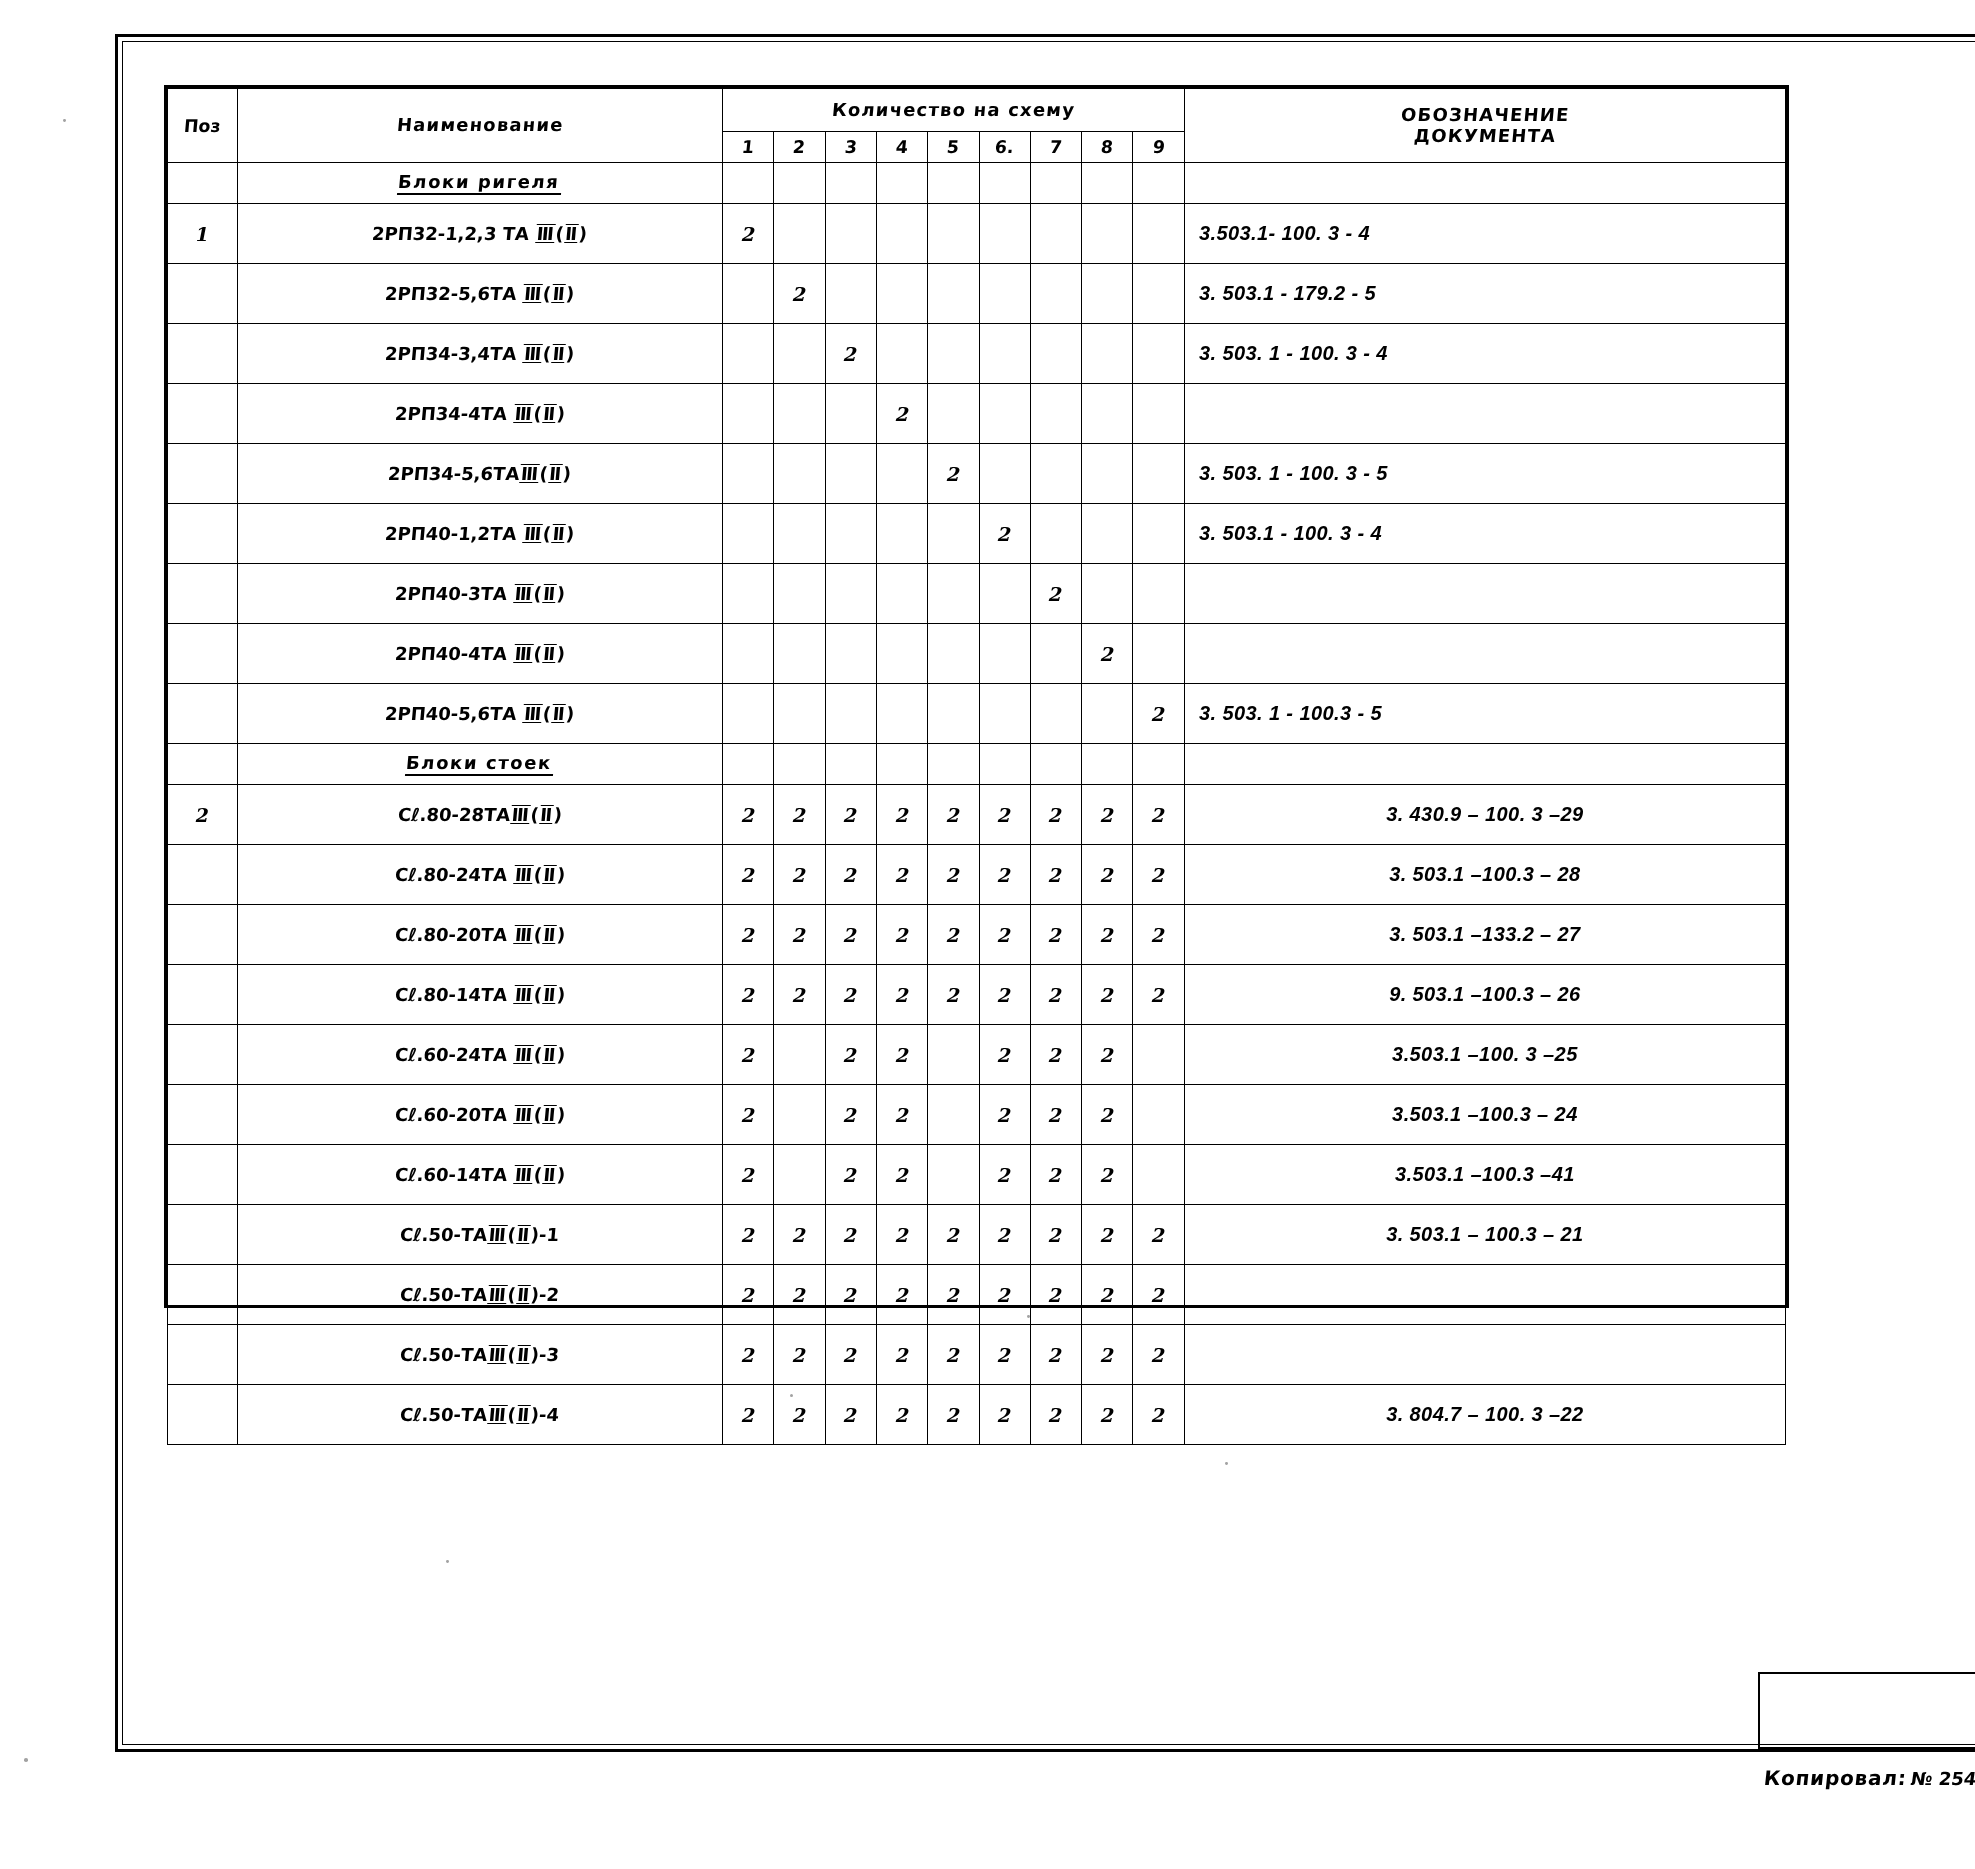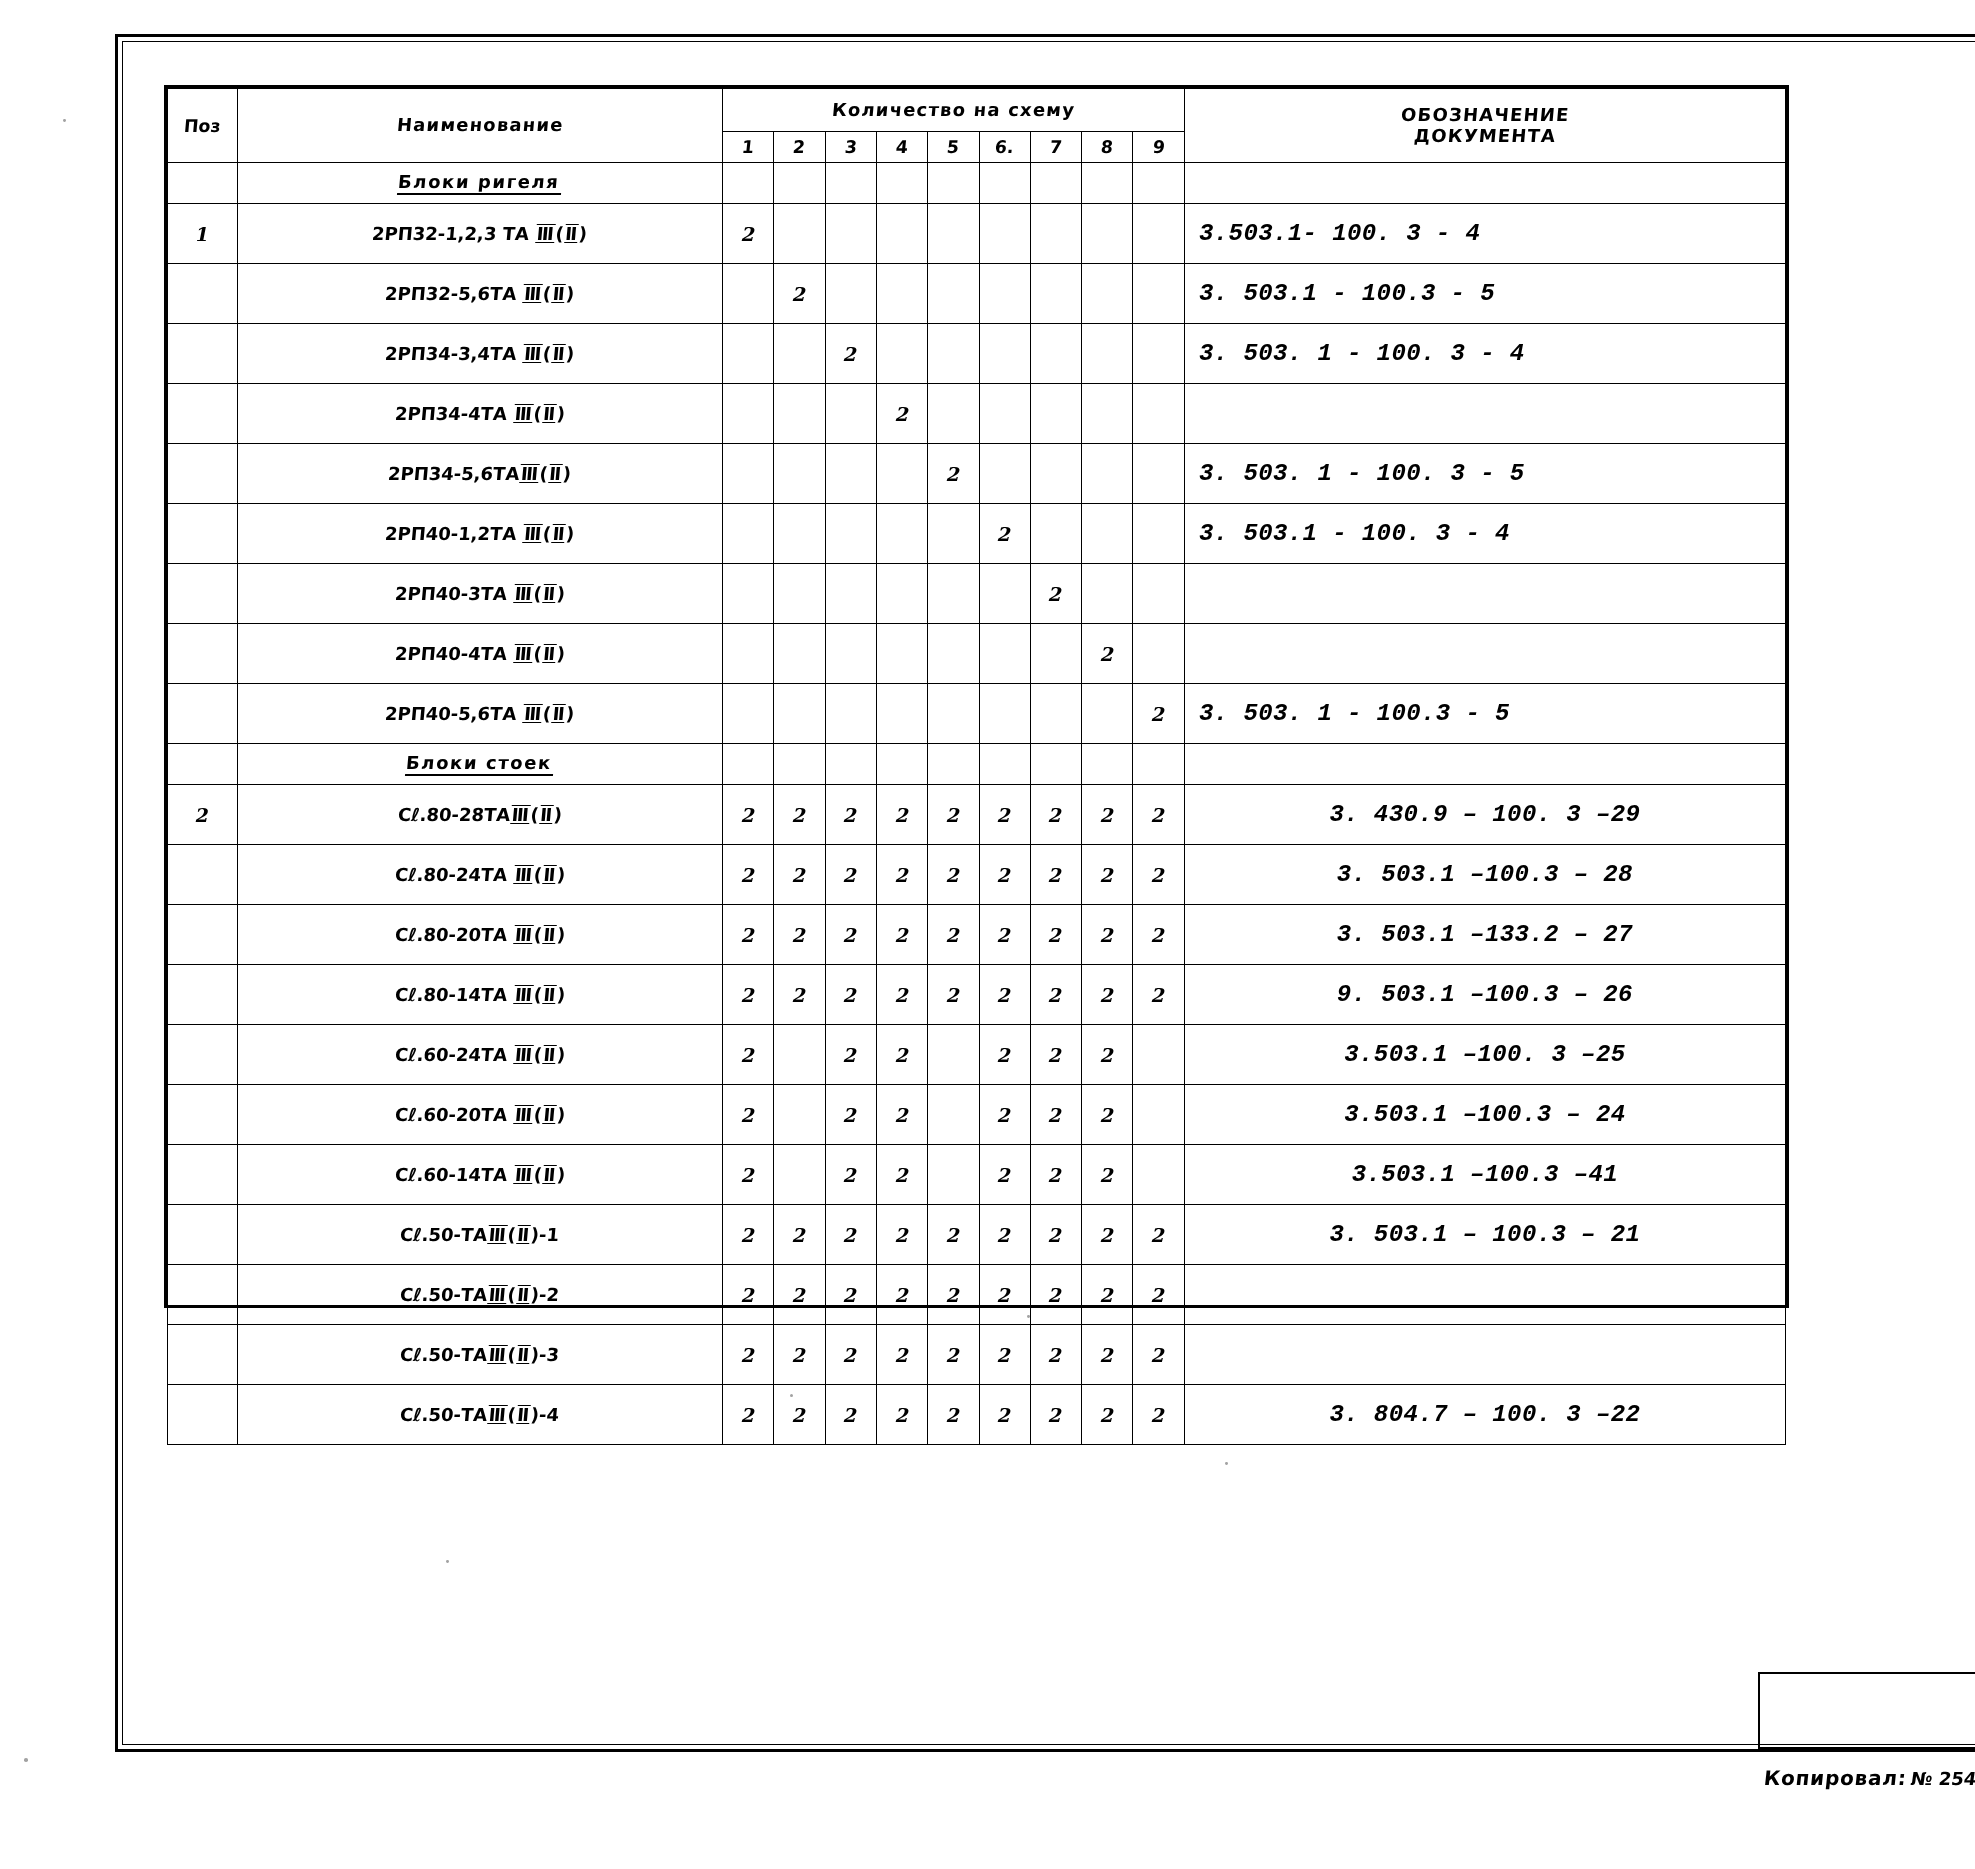--- a/index.html
+++ b/index.html
@@ -142,24 +142,24 @@
     transform: skewX(-3deg);
   }
   .pos-text {
     font-family: "DejaVu Serif", serif;
     font-weight: 700;
     font-size: 19px;
     font-style: italic;
     display: inline-block;
   }
   .doc-text {
-    font-family: Liberation Mono, monospace;
+    font-family: Liberation Sans, sans-serif;
     font-weight: 700;
     font-style: italic;
-    font-size: 24px;
+    font-size: 20px;
     letter-spacing: 0.4px;
     display: inline-block;
     white-space: nowrap;
   }
   td.doc { text-align: center; }
   td.doc.left { text-align: left; padding-left: 14.2px; }
 
   
   #title-block {
     position: absolute;
@@ -295,21 +295,21 @@
           <td class="name"><span class="name-text"><span>2РП32-5,6ТА </span><span class="rn">Ⅲ</span><span>(</span><span class="rn">Ⅱ</span><span>)</span><span></span></span></td>
           <td><span class="qty-text"></span></td>
           <td><span class="qty-text">2</span></td>
           <td><span class="qty-text"></span></td>
           <td><span class="qty-text"></span></td>
           <td><span class="qty-text"></span></td>
           <td><span class="qty-text"></span></td>
           <td><span class="qty-text"></span></td>
           <td><span class="qty-text"></span></td>
           <td><span class="qty-text"></span></td>
-          <td class="doc left"><span class="doc-text">3. 503.1 - 100.3 - 5</span></td>
+          <td class="doc left"><span class="doc-text">3. 503.1 - 179.2 - 5</span></td>
         </tr>
         <tr class="r-data">
           <td><span class="pos-text"></span></td>
           <td class="name"><span class="name-text"><span>2РП34-3,4ТА </span><span class="rn">Ⅲ</span><span>(</span><span class="rn">Ⅱ</span><span>)</span><span></span></span></td>
           <td><span class="qty-text"></span></td>
           <td><span class="qty-text"></span></td>
           <td><span class="qty-text">2</span></td>
           <td><span class="qty-text"></span></td>
           <td><span class="qty-text"></span></td>
           <td><span class="qty-text"></span></td>

